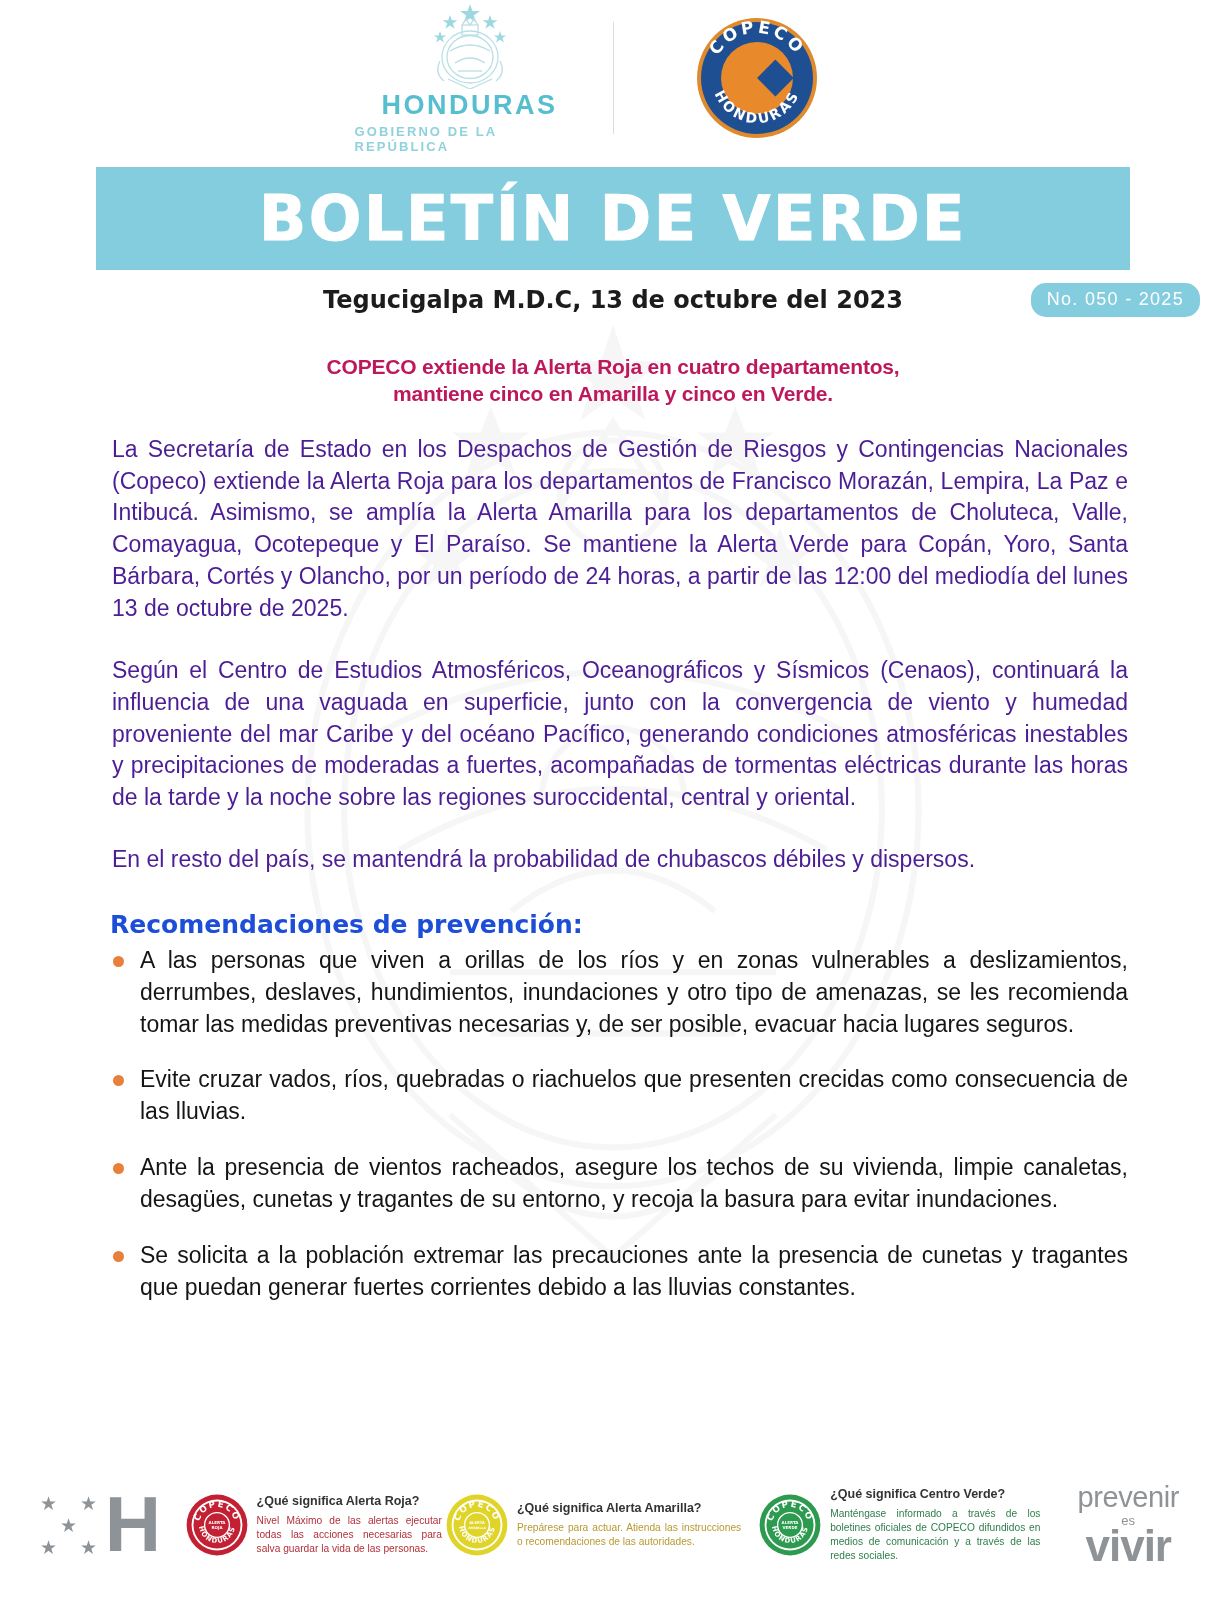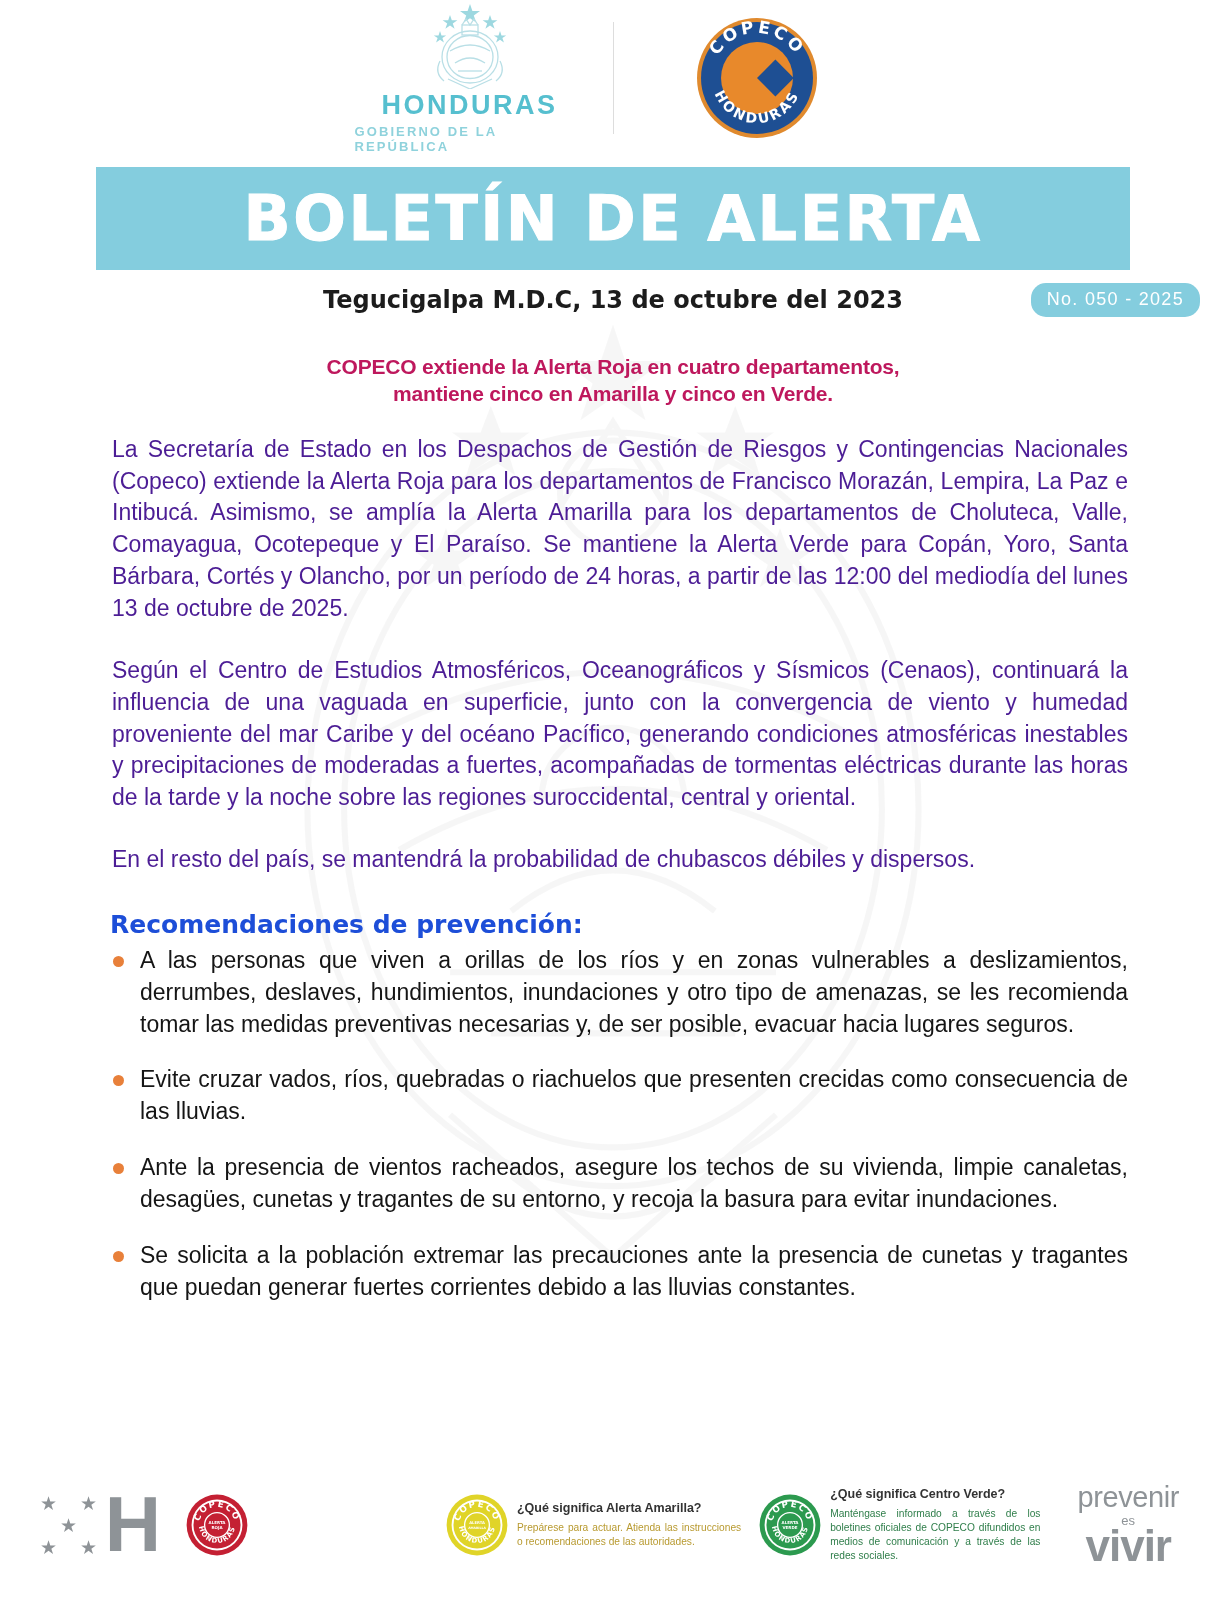--- a/index.html
+++ b/index.html
@@ -363,21 +363,21 @@
           <textPath href="#arcTop" startOffset="50%" text-anchor="middle">COPECO</textPath>
         </text>
         <text font-family="DejaVu Sans, sans-serif" font-size="14" font-weight="bold" fill="#ffffff" letter-spacing="2.4">
           <textPath href="#arcBot" startOffset="50%" text-anchor="middle">HONDURAS</textPath>
         </text>
       </svg>
     </div>
   </div>
 
   <div class="banner">
-    <div class="banner-title">BOLETÍN DE ALERTA</div>
+    <div class="banner-title">BOLETÍN DE VERDE</div>
   </div>
 
   <div class="dateline-row">
     <div class="dateline">Tegucigalpa M.D.C, 13 de octubre del 2023</div>
     <div class="bulletin-no">No. 050 - 2025</div>
   </div>
 
   <div class="headline">
     <div>COPECO extiende la Alerta Roja en cuatro departamentos,</div>
     <div>mantiene cinco en Amarilla y cinco en Verde.</div>
@@ -440,20 +440,24 @@
         </defs>
         <text font-family="DejaVu Sans, sans-serif" font-size="14" font-weight="bold" fill="#ffffff" letter-spacing="2.6">
           <textPath href="#rTop" startOffset="50%" text-anchor="middle">COPECO</textPath>
         </text>
         <text font-family="DejaVu Sans, sans-serif" font-size="11" font-weight="bold" fill="#ffffff" letter-spacing="1.8">
           <textPath href="#rBot" startOffset="50%" text-anchor="middle">HONDURAS</textPath>
         </text>
         <text x="50" y="48" font-family="DejaVu Sans, sans-serif" font-size="6.5" font-weight="bold" fill="#ffffff" text-anchor="middle">ALERTA</text>
         <text x="50" y="56" font-family="DejaVu Sans, sans-serif" font-size="6.5" font-weight="bold" fill="#ffffff" text-anchor="middle">ROJA</text>
       </svg>
+      <div class="legend-text">
+        <div class="legend-q">¿Qué significa Alerta Roja?</div>
+        <div class="legend-a">Nivel Máximo de las alertas ejecutar todas las acciones necesarias para salva guardar la vida de las personas.</div>
+      </div>
     </div>
 
     <div class="legend yellow">
       <svg class="seal-sm" viewBox="0 0 100 100">
         <circle cx="50" cy="50" r="49" fill="#e0d428"></circle>
         <circle cx="50" cy="50" r="41" fill="#ffffff"></circle>
         <circle cx="50" cy="50" r="38" fill="#e0d428"></circle>
         <circle cx="50" cy="50" r="20" fill="none" stroke="#ffffff" stroke-width="2.2"></circle>
         <defs>
           <path id="yTop" d="M50,50 m-29,0 a29,29 0 0,1 58,0" fill="none"></path>

